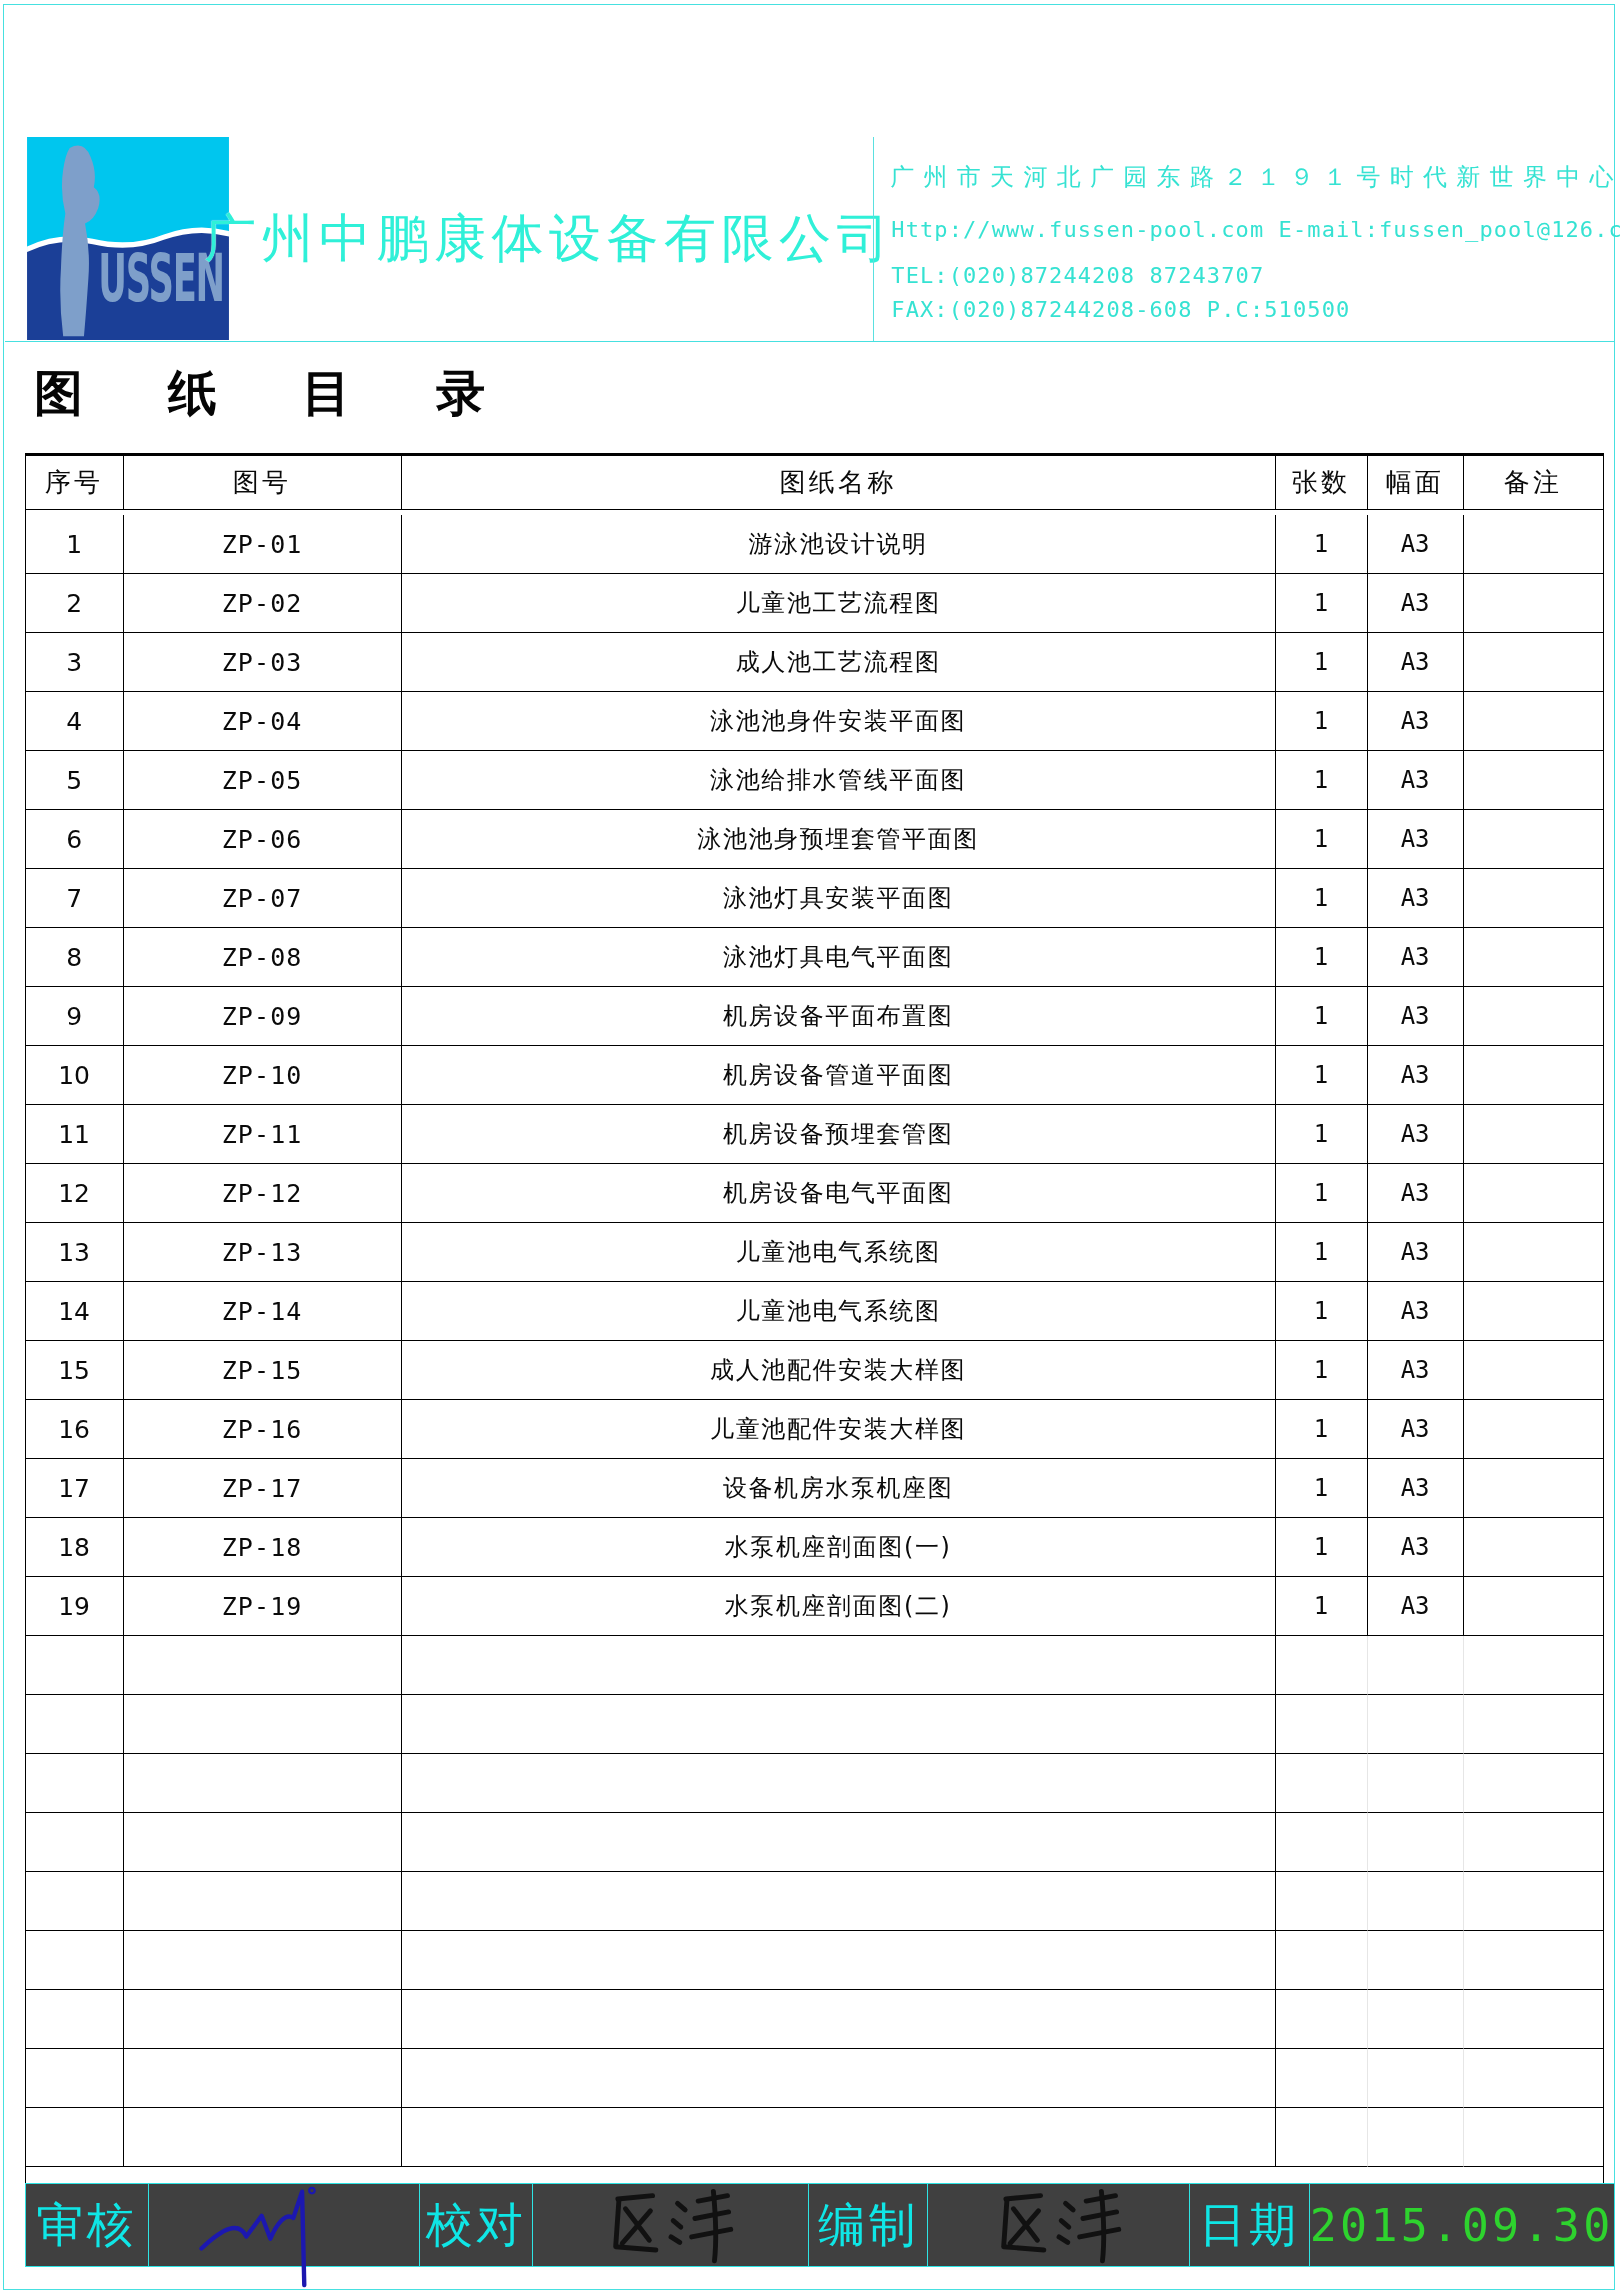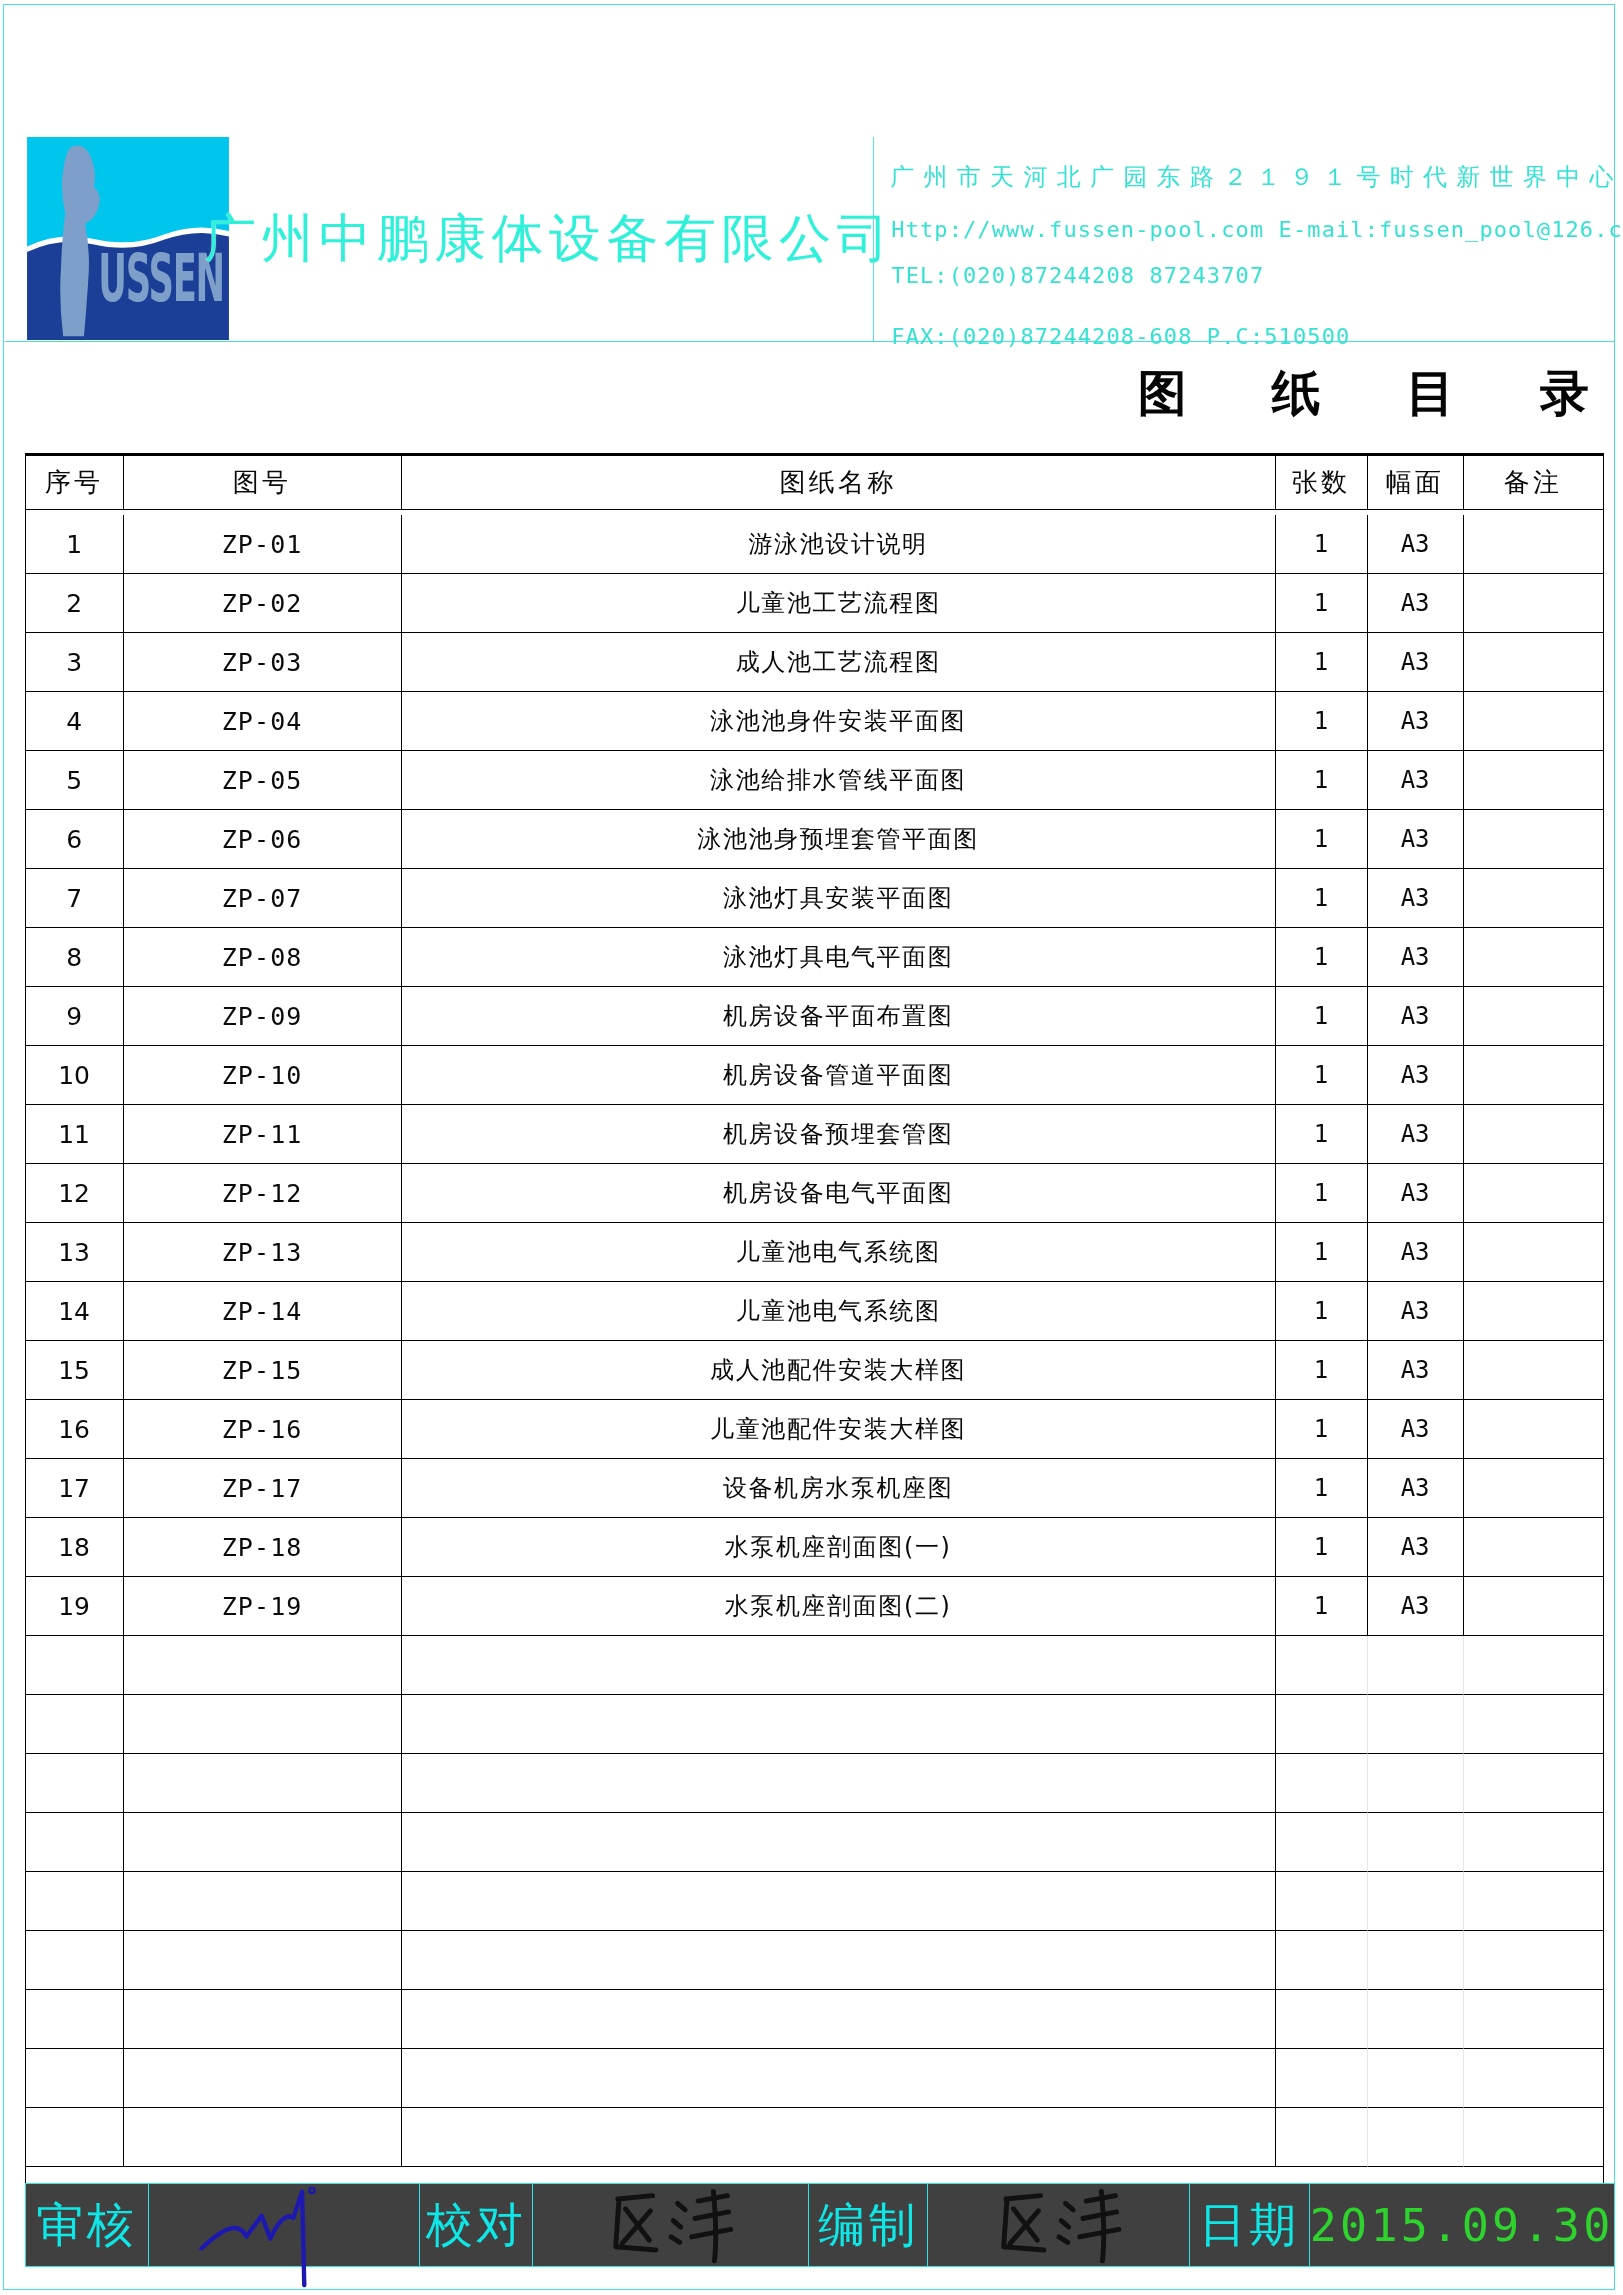--- a/index.html
+++ b/index.html
@@ -15,23 +15,23 @@
                 display:flex;align-items:center;justify-content:center;
                 font-size:52px;letter-spacing:5.5px;color:#2ff0d8;white-space:nowrap;
                 text-shadow:0 0 1.1px #ffffff;}
   .hdr-vline{position:absolute;left:868px;top:0;width:1.1px;height:204px;background:#5ae0e0;}
   .contact{position:absolute;left:882px;top:0;width:727px;height:204px;color:#35e2d2;}
   .c-address{position:absolute;left:3.3px;top:24px;font-size:24px;letter-spacing:9.3px;white-space:nowrap;}
   .c-line{position:absolute;left:4.4px;font-family:"DejaVu Sans Mono",monospace;
           font-size:22px;letter-spacing:1.1px;white-space:nowrap;}
   .c-web{top:80px;}
   .c-tel{top:126px;}
-  .c-fax{top:187px;}
-  
-  .sheet-title{position:absolute;left:0;top:361px;width:1623px;text-align:right;
+  .c-fax{top:160px;}
+  
+  .sheet-title{position:absolute;left:0;top:361px;width:1623px;text-align:left;
                font-size:49px;font-weight:bold;letter-spacing:34px;padding-left:34px;
                box-sizing:border-box;color:#050505;}
   
   .dwg-table{position:absolute;left:24.6px;top:453px;width:1579px;height:1731px;
              box-sizing:border-box;border:1.1px solid #000;border-top:3.8px solid #000;
              display:grid;grid-template-columns:98px 278px 874px 92px 96px 1fr;
              grid-auto-rows:59px;overflow:hidden;background:#fff;}
   .dwg-table .hcell{height:54px;}
   .cell{border-right:1.1px solid #000;border-bottom:1.6px solid #000;box-sizing:border-box;
         display:flex;align-items:center;justify-content:center;overflow:hidden;}

